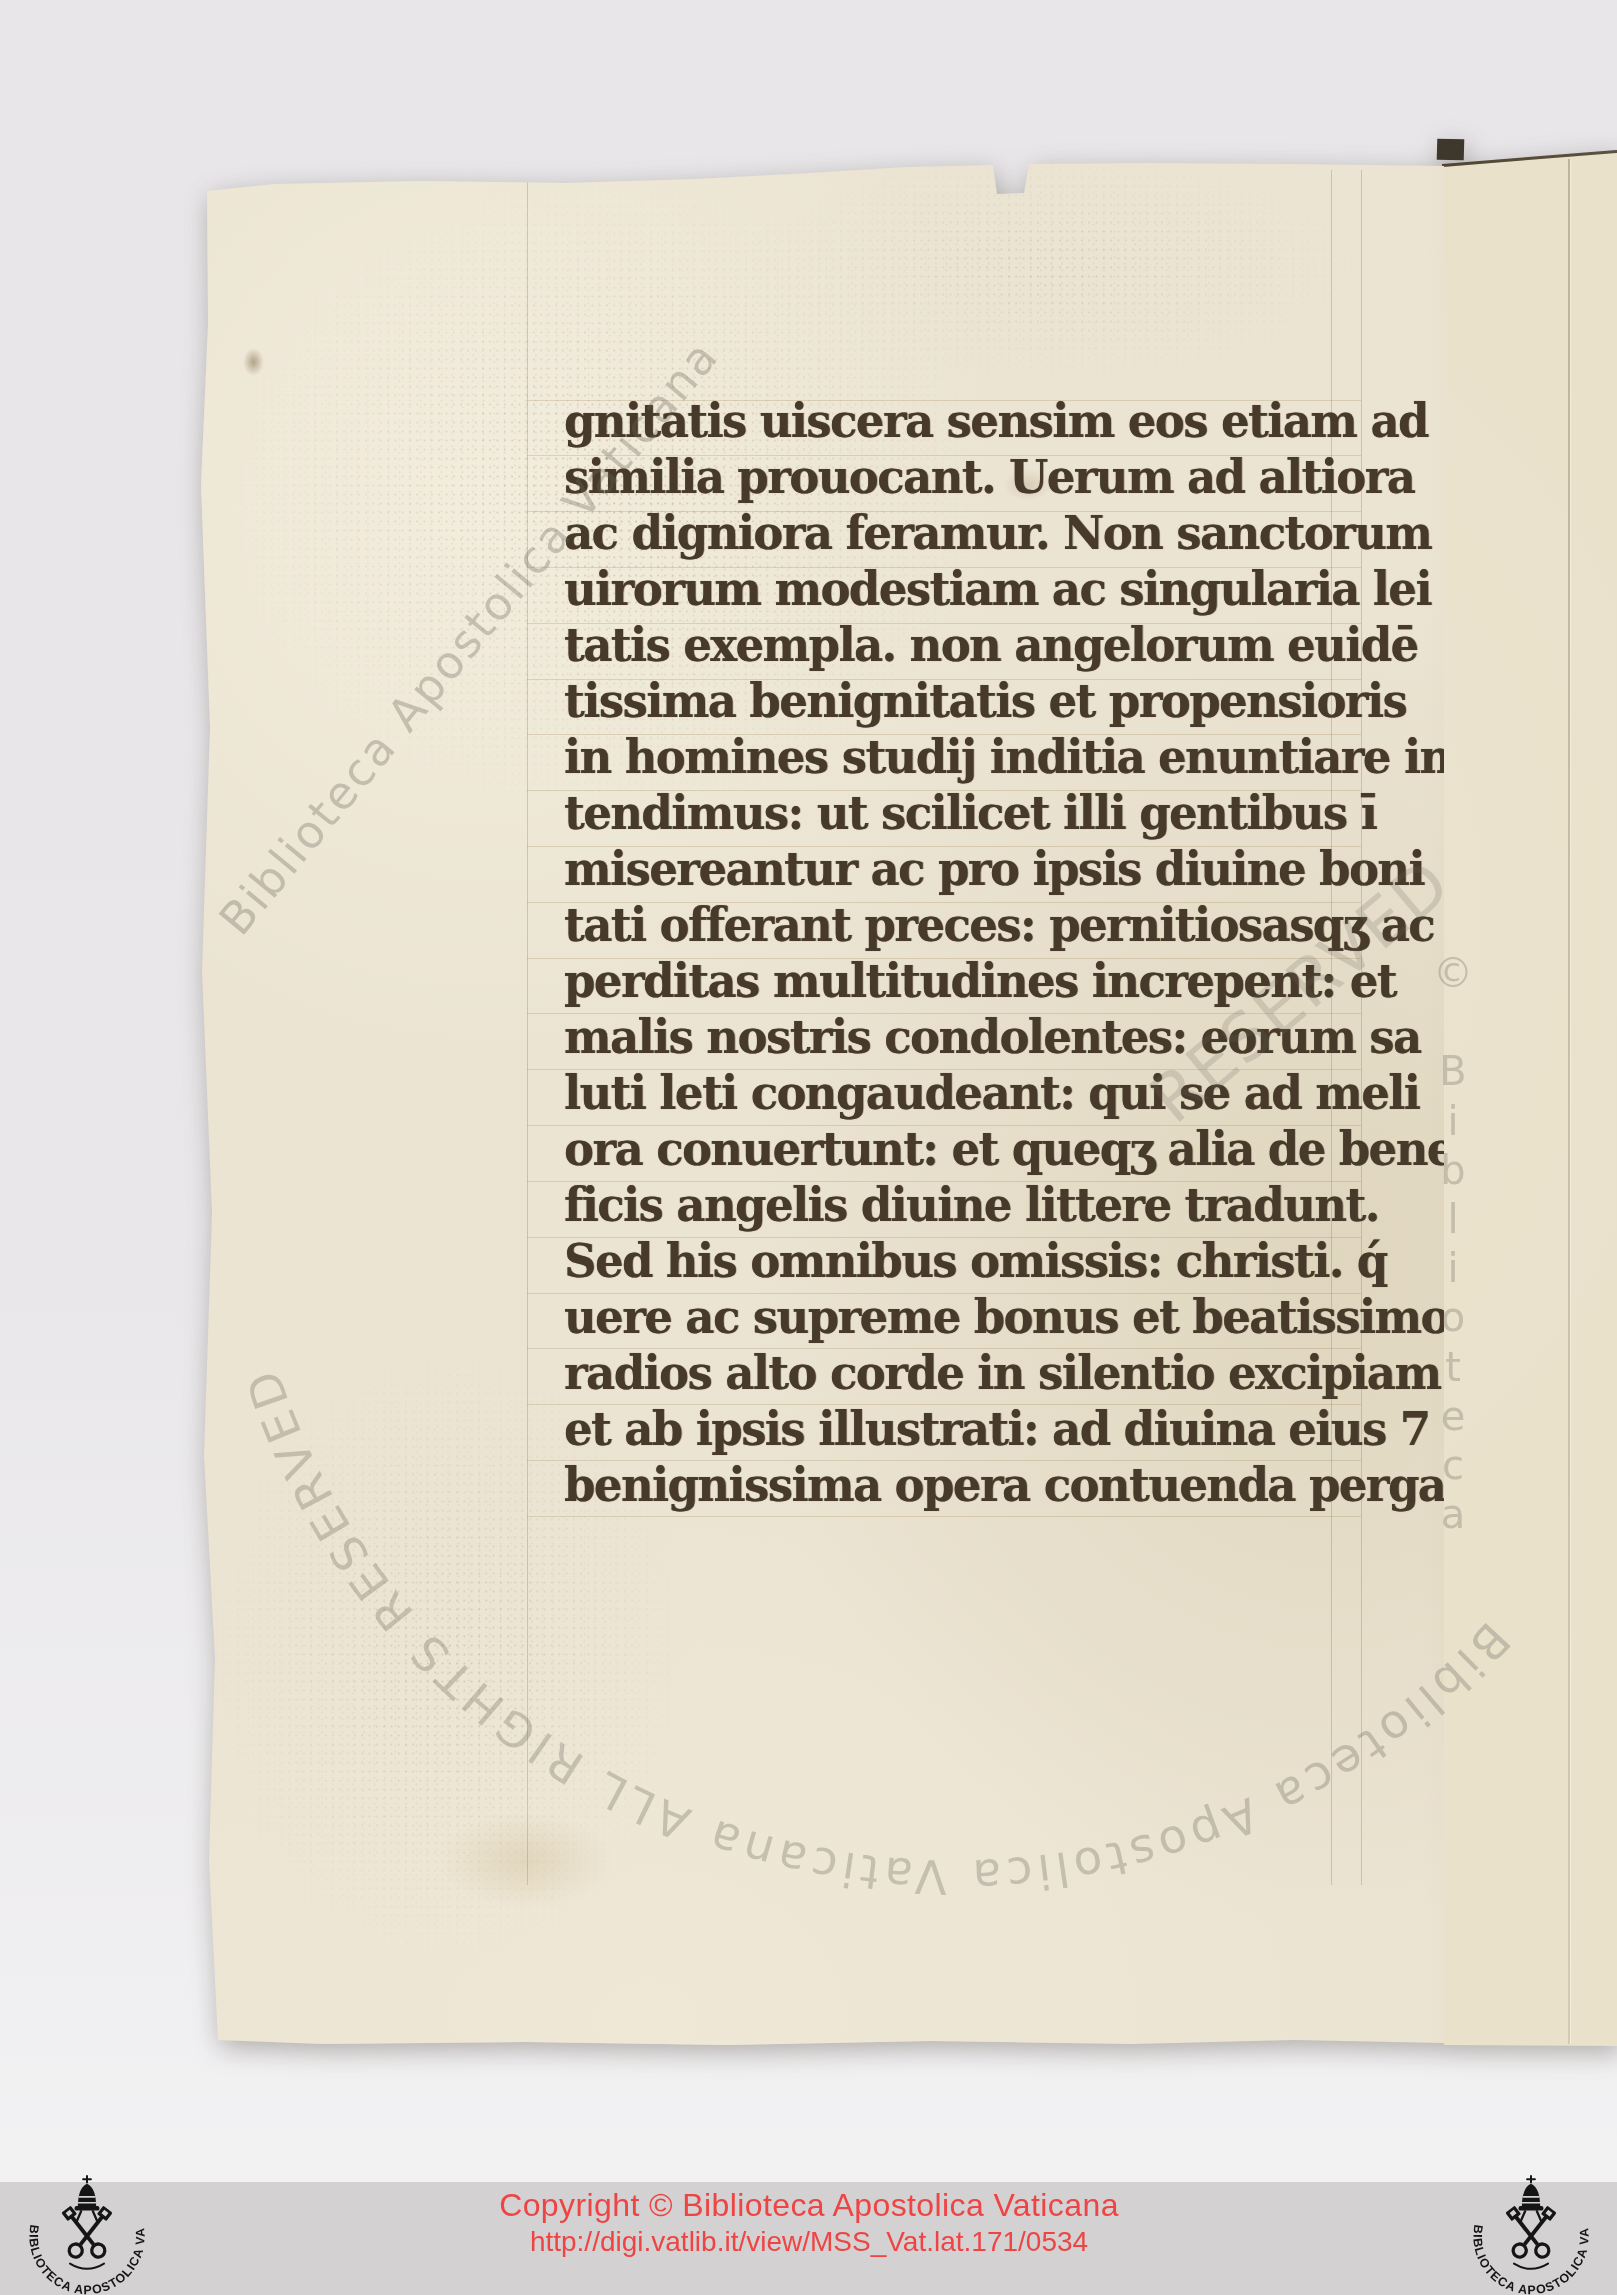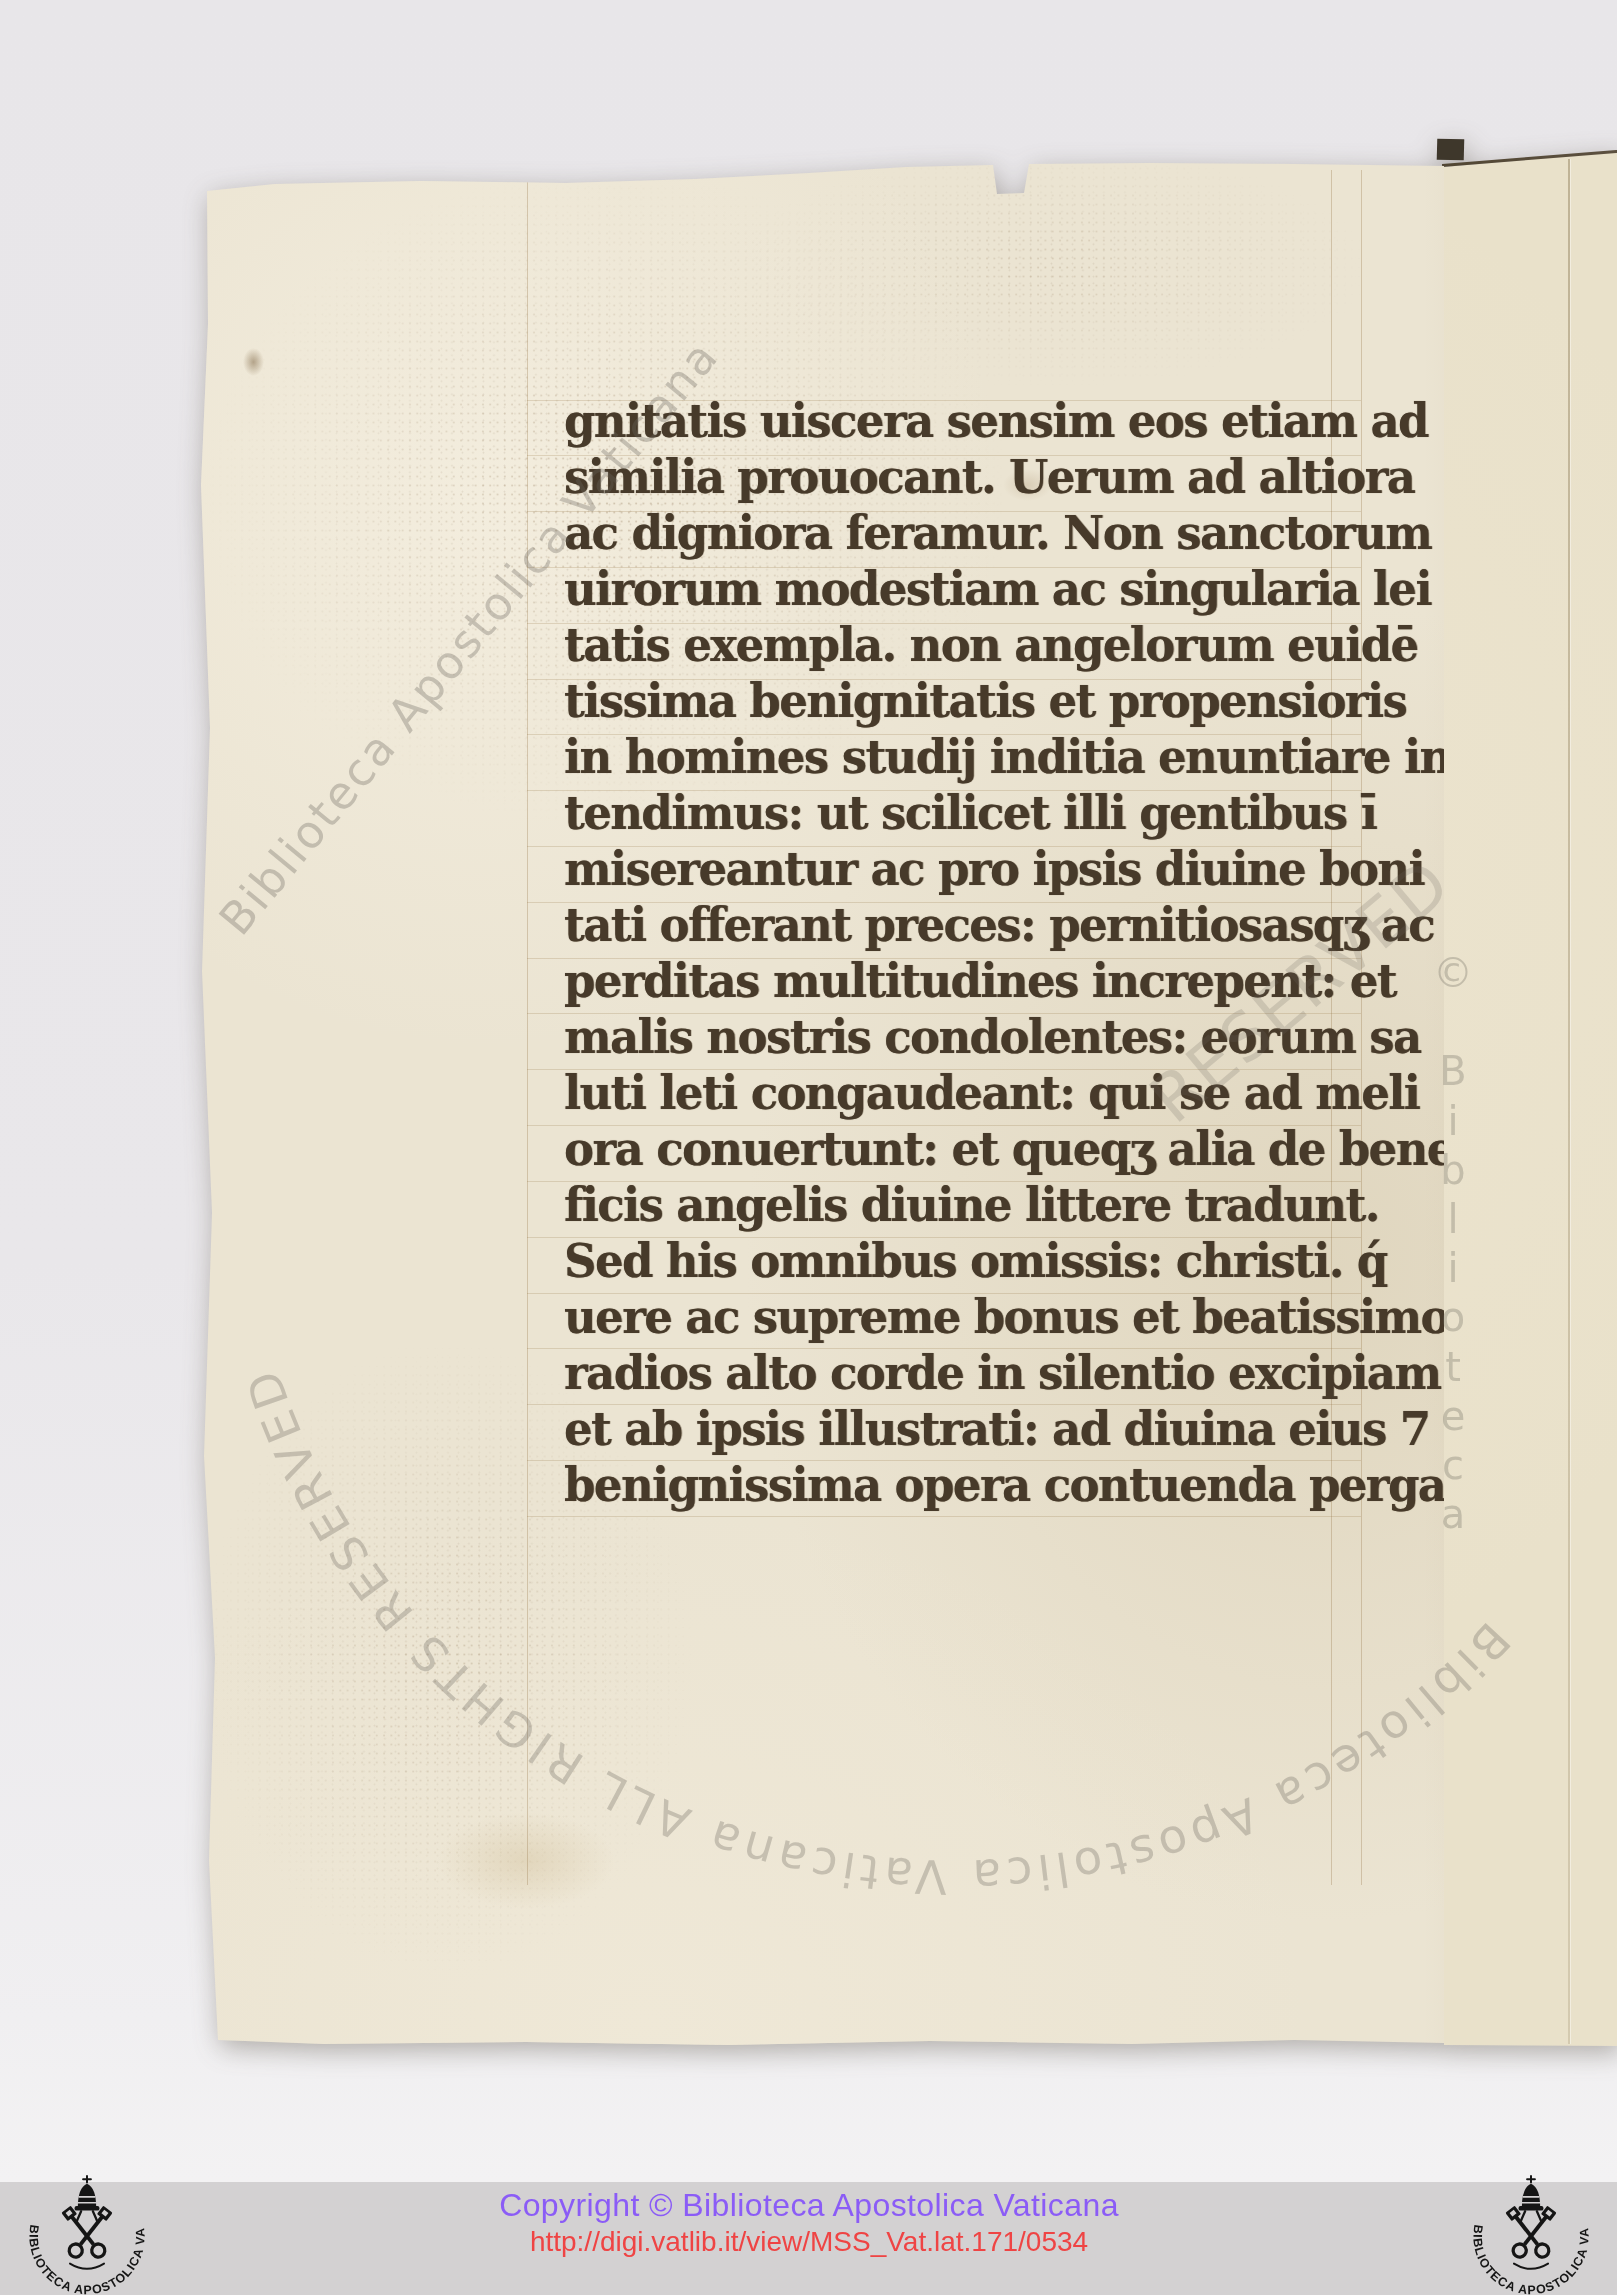--- a/index.html
+++ b/index.html
@@ -65,21 +65,21 @@
   .wm-svg{position:absolute;left:0;top:0;pointer-events:none;}
   .wm{font-family:"DejaVu Sans",sans-serif;fill:#6b665e;}
   .wm-vertical{
     position:absolute;left:1430px;top:950px;height:501px;
     writing-mode:vertical-rl;text-orientation:upright;
     font-family:"DejaVu Sans",sans-serif;font-size:40px;letter-spacing:3.2px;
     color:rgba(107,102,94,0.30);pointer-events:none;white-space:nowrap;
   }
   
   .footer-band{position:absolute;left:0;top:2182px;width:1618px;height:113px;background:#d3d1d2;}
-  .footer-text{position:absolute;left:0;width:1618px;text-align:center;color:#8b5cf6;}
+  .footer-text{position:absolute;left:0;width:1618px;text-align:center;color:#ef4444;}
   .ft1{top:2187px;font-size:32px;letter-spacing:0.4px;}
   .ft2{top:2226px;font-size:28px;color:#ef4444;}
   .ft3{top:2262px;font-size:23.5px;color:#3a3a3a;}
   .emblem{position:absolute;top:2168px;width:144px;height:131px;}
   .emblem.left{left:14.6px;}
   .emblem.right{left:1459px;}
   .emblem text{font-family:"Liberation Sans",sans-serif;font-weight:bold;}
 </style>
 </head>
 <body>

